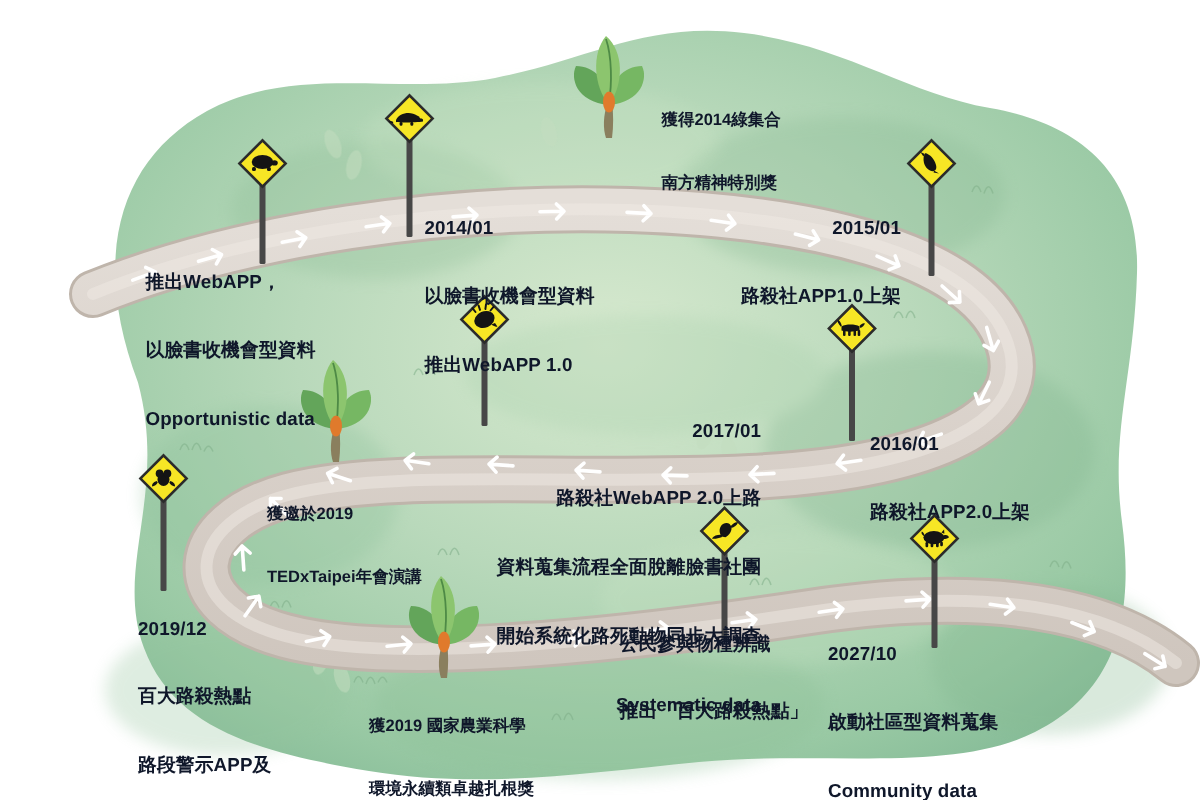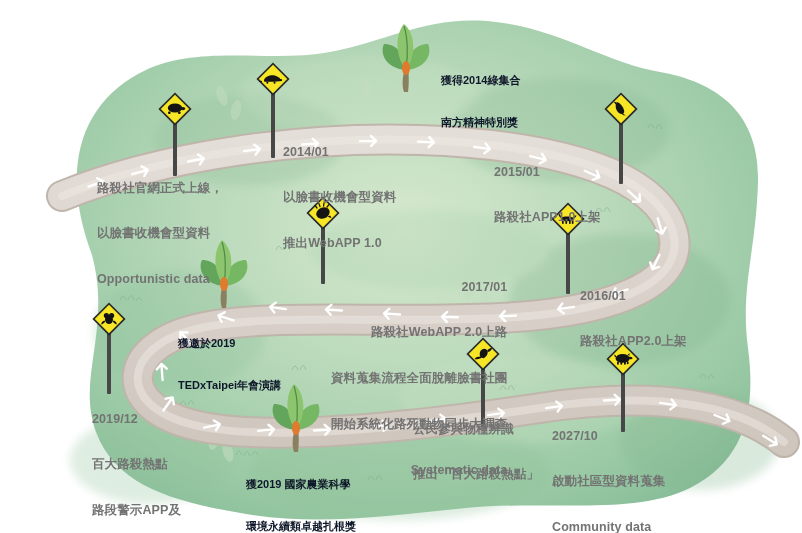--- a/index.html
+++ b/index.html
@@ -1,21 +1,21 @@
 <!DOCTYPE html>
 <html><head>
 <meta charset="utf-8">
 <style>
   html,body{margin:0;padding:0;background:#ffffff;}
   body{width:802px;height:533px;overflow:hidden;
        font-family:"Liberation Sans","DejaVu Sans",sans-serif;}
   #stage{position:relative;width:802px;height:533px;background:#fff;}
   #stage svg.layer{position:absolute;left:0;top:0;width:802px;height:533px;}
   .tx{position:absolute;white-space:pre;line-height:1.22;}
-  .milestone{font-weight:bold;color:#737373;font-size:12.5px;letter-spacing:.1px;}
+  .milestone{font-weight:bold;color:#0f172a;font-size:12.5px;letter-spacing:.1px;}
   .milestone .yr{font-size:12.5px;}
   .award{font-weight:bold;color:#0f172a;font-size:11px;line-height:1.3;}
   .sign{position:absolute;}
   .sign .post{position:absolute;left:50%;margin-left:-1.6px;top:26px;
               width:3.2px;background:#474747;border-radius:1px;}
   .sign .plate{position:absolute;left:0;top:0;width:34px;height:34px;}
   .plant{position:absolute;}
   .nolabel{pointer-events:none;}
 </style>
 </head>
@@ -374,32 +374,32 @@
         <rect x="11" y="19.4" width="1.8" height="3.4" rx=".8"></rect>
         <rect x="14.4" y="19.6" width="1.8" height="3.2" rx=".8"></rect>
         <rect x="18" y="19.4" width="1.8" height="3.4" rx=".8"></rect>
         <rect x="20.8" y="19.2" width="1.8" height="3" rx=".8"></rect>
         <path d="M9.8 15.4 C8.4 14.4 8 13.2 8.6 12.4 C9.6 13 10.2 14 10.4 15.2 Z"></path>
       </g>
     </svg>
   </div>
 
   <div class="tx milestone" style="left:97px;top:150px;">
-    <div>路殺社官網正式上線，</div>
+    <div>推出WebAPP，</div>
     <div>以臉書收機會型資料</div>
     <div>Opportunistic data</div>
   </div>
 
   <div class="tx milestone" style="left:283px;top:114px;">
     <div class="yr">2014/01</div>
     <div>以臉書收機會型資料</div>
     <div>推出WebAPP 1.0</div>
   </div>
 
-  <div class="tx milestone" style="left:494px;top:134px;">
+  <div class="tx milestone" style="left:494px;top:114px;text-align:right;">
     <div class="yr">2015/01</div>
     <div>路殺社APP1.0上架</div>
   </div>
 
   <div class="tx milestone" style="left:580px;top:258px;">
     <div class="yr">2016/01</div>
     <div>路殺社APP2.0上架</div>
   </div>
 
   <div class="tx milestone" style="left:331px;top:249px;text-align:right;">

